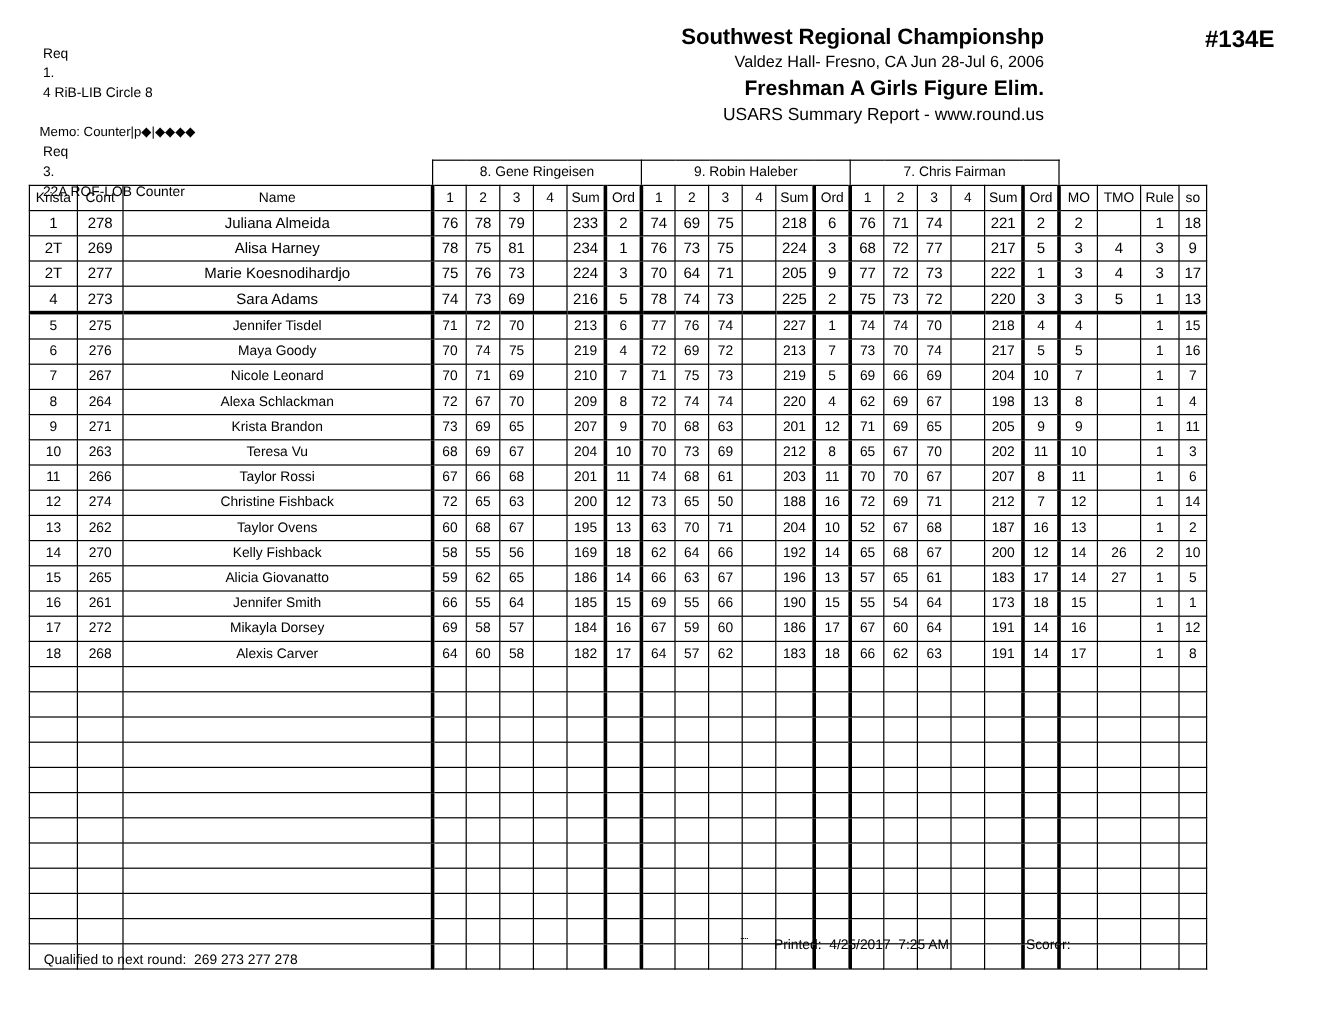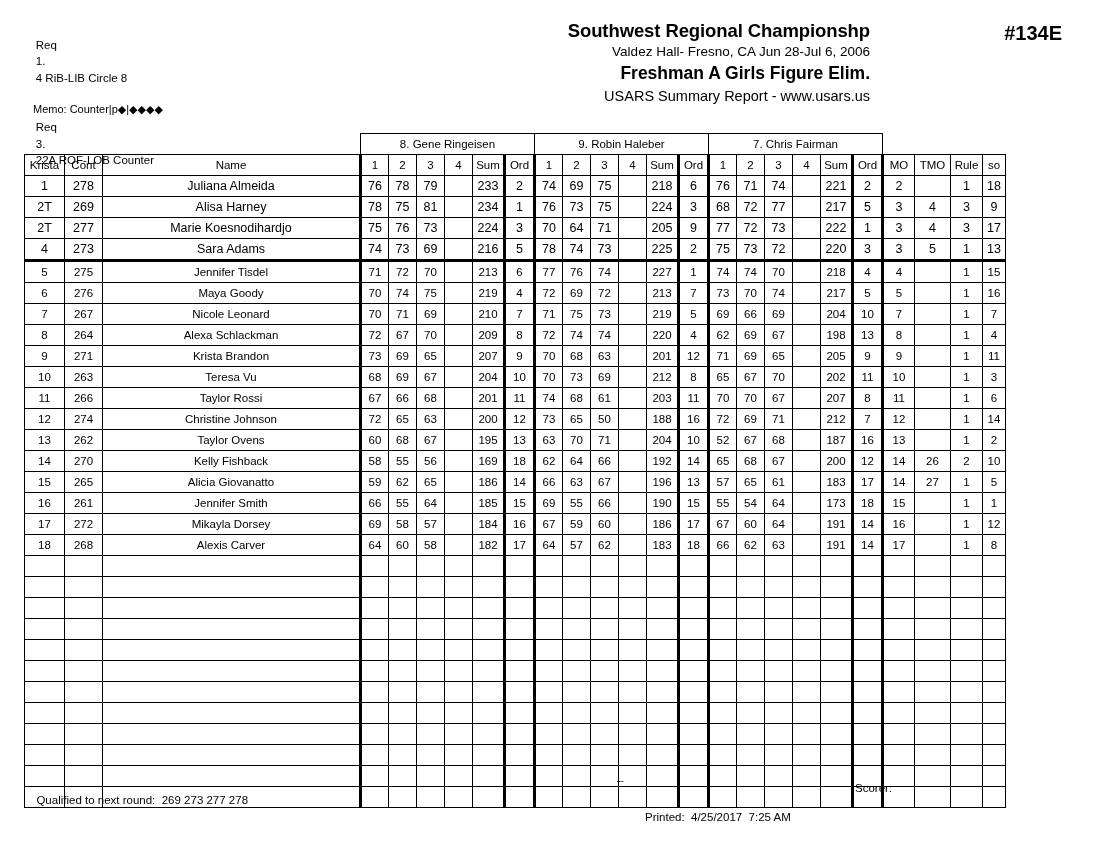--- a/index.html
+++ b/index.html
@@ -112,21 +112,21 @@
   #footer-left {
     position: absolute;
     left: 30px;
     top: 782px;
     font-size: 11.5px;
     white-space: pre;
   }
   #footer-printed {
     position: absolute;
     left: 645px;
-    top: 811px;
+    top: 782px;
     font-size: 11.5px;
     white-space: pre;
   }
   #micro {
     position: absolute;
     left: 617px;
     top: 779px;
     font-size: 4px;
     color: #000;
     letter-spacing: 0.3px;
@@ -153,21 +153,21 @@
     <span>22A ROF-LOB Counter</span>
   </div>
 </div>
 
 <div id="memo">Memo: Counter|p◆|◆◆◆◆</div>
 
 <div id="titleblock">
   <div id="t-line1">Southwest Regional Championshp</div>
   <div id="t-line2">Valdez Hall- Fresno, CA  Jun 28-Jul 6, 2006</div>
   <div id="t-line3">Freshman A Girls Figure Elim.</div>
-  <div id="t-line4">USARS Summary Report - www.usars.us</div>
+  <div id="t-line4">USARS Summary Report - www.round.us</div>
 </div>
 
 <div id="eventcode">#134E</div>
 
 <table id="sheet">
   <colgroup>
     <col style="width:40px">
     <col style="width:38px">
     <col style="width:258px">
     <col style="width:28px">
@@ -526,21 +526,21 @@
         <td>207</td>
         <td class="ord tk-l tk-r">8</td>
         <td>11</td>
         <td>&nbsp;</td>
         <td>1</td>
         <td>6</td>
       </tr>
       <tr class="datarow">
         <td>12</td>
         <td>274</td>
-        <td class="name">Christine Johnson</td>
+        <td class="name">Christine Fishback</td>
         <td class="tk-l">72</td>
         <td>65</td>
         <td>63</td>
         <td>&nbsp;</td>
         <td>200</td>
         <td class="ord tk-l tk-r">12</td>
         <td class="tk-l">73</td>
         <td>65</td>
         <td>50</td>
         <td>&nbsp;</td>

